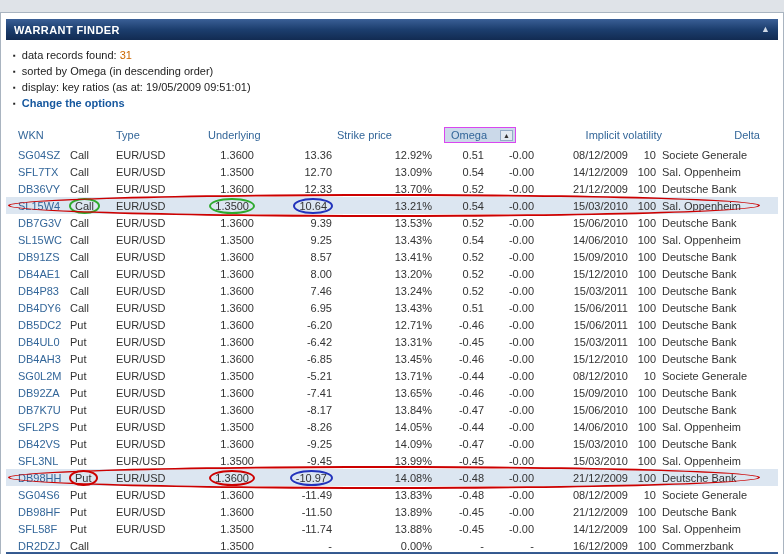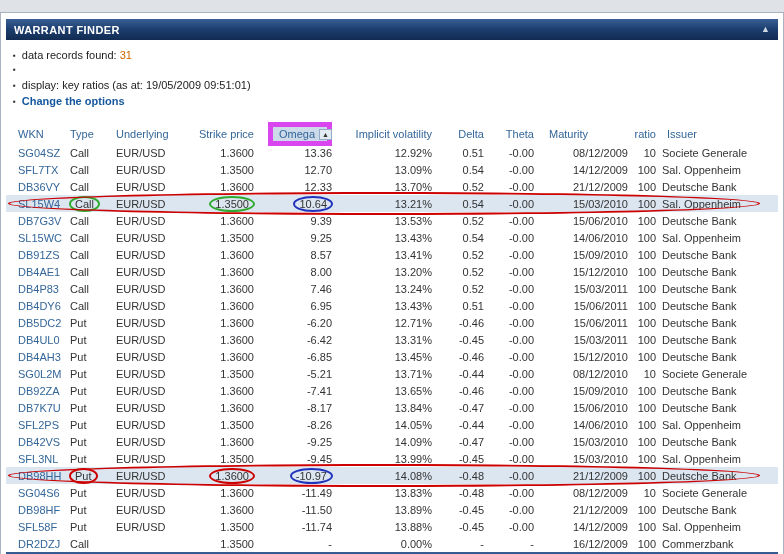--- a/index.html
+++ b/index.html
@@ -19,32 +19,32 @@
   .info-line{display:flex;align-items:baseline;line-height:14px;}
   .bullet{font-size:8px;margin-right:6px;color:#222;position:relative;top:-1px;}
   .orange{color:var(--orange);}
   .link{color:var(--link);font-weight:bold;text-decoration:none;cursor:pointer;margin-left:4px;}
   .link.no-gap{margin-left:0;}
 
   .table{margin-top:12px;font-size:11px;color:#333;}
   .thead,.trow{display:grid;
     grid-template-columns:52px 46px 76px 68px 78px 100px 52px 50px 94px 28px 1fr;
     align-items:center;padding:0 16px 0 9px;}
-  .thead{height:22px;color:var(--accent);}
+  .thead{height:22px;color:var(--accent);gap:46px;}
   .trow{height:17px;position:relative;}
   .cell{padding:0 3px;white-space:nowrap;}
   .col-strike,.col-omega,.col-vol,.col-delta,.col-theta,.col-maturity,.col-ratio{text-align:right;}
   .col-issuer{text-align:left;padding-right:20px;}
   .thead .col-issuer{text-align:left;padding-left:8px;}
   .thead .col-maturity{text-align:left;padding-left:12px;}
   .wkn-link{color:var(--accent);cursor:pointer;}
   .hl{background:var(--hl);}
 
   .omega-box{display:flex;align-items:center;justify-content:space-between;margin-left:auto;
-    background:#cbd9e9;border:5px solid #d946ef;padding:1px 2px 1px 6px;width:64px;}
+    background:#cbd9e9;border:1px solid #d946ef;padding:1px 2px 1px 6px;width:72px;}
   .sort-arrow{font-size:7px;line-height:9px;color:#333;background:#e2eaf2;
     border:1px solid #93abc6;padding:0 2px;margin-left:4px;cursor:pointer;}
 
   .oval{position:relative;display:inline-block;padding:0 5px;}
   .oval::before{content:"";position:absolute;top:-2px;bottom:-2px;left:-1px;right:-1px;
     border:2px solid #000;border-radius:50%;pointer-events:none;}
   .oval-green::before{border-color:var(--a-green);}
   .oval-blue::before{border-color:var(--a-blue);}
   .oval-red::before{border-color:var(--a-red);}
 
@@ -64,20 +64,21 @@
     <span class="collapse-icon">▲</span>
   </div>
 
   <div class="info">
     <div class="info-line">
       <span class="bullet">▪</span>
       <span>data records found:</span>&nbsp;<span class="orange">31</span>
     </div>
     <div class="info-line">
       <span class="bullet">▪</span>
+      <span>sorted by Omega (in descending order)</span>
     </div>
     <div class="info-line">
       <span class="bullet">▪</span>
       <span>display: key ratios (as at: 19/05/2009 09:51:01)</span>
     </div>
     <div class="info-line">
       <span class="bullet">▪</span>
       <a class="link no-gap">Change the options</a>
     </div>
   </div>

